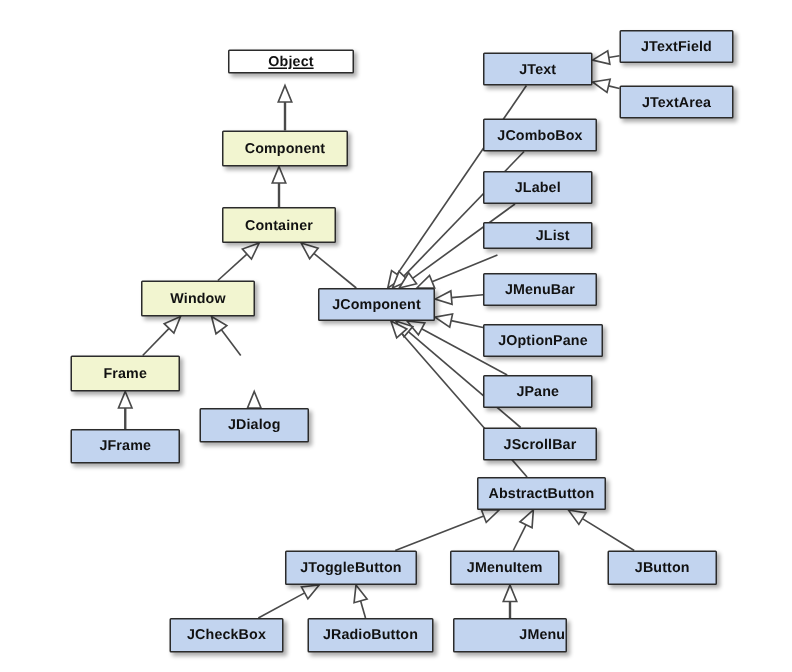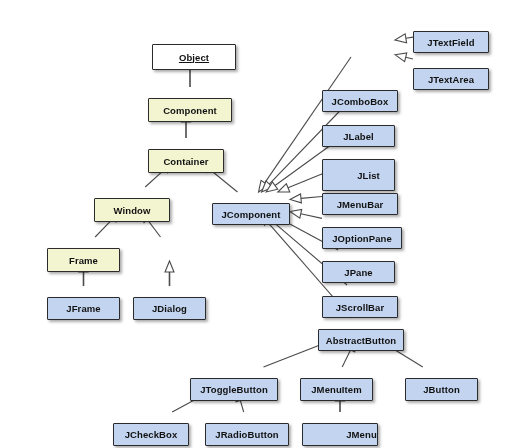--- a/index.html
+++ b/index.html
@@ -31,21 +31,20 @@
     display: flex;
     align-items: center;
     justify-content: center;
     font-size: 9.5px;
     font-weight: bold;
     color: #111111;
     letter-spacing: 0.1px;
     white-space: nowrap;
     box-shadow: 2px 2px 3px rgba(0,0,0,0.33);
     z-index: 2;
-    margin-top: 11px;
   }
   .node.white  { background: #ffffff; }
   .node.yellow { background: #f2f5d0; }
   .node.blue   { background: #c2d4ef; }
 </style>
 </head>
 <body>
 
 <div id="diagram-canvas">
 
@@ -145,57 +144,60 @@
       <g>
         <line x1="243.67777777777778" y1="412" x2="240.37515840325074" y2="400.56785601125256" stroke="#4a4a4a" stroke-width="1.1"></line>
         <polygon points="237.32222222222222,390 244.69837222603587,399.31892757355905 236.0519445804656,401.81678444894607" fill="#ffffff" stroke="#4a4a4a" stroke-width="1.1" stroke-linejoin="miter"></polygon>
       </g>
       <g>
         <line x1="340" y1="412" x2="340" y2="401" stroke="#4a4a4a" stroke-width="1.6"></line>
         <polygon points="340,390 344.5,401 335.5,401" fill="#ffffff" stroke="#4a4a4a" stroke-width="1.1" stroke-linejoin="miter"></polygon>
       </g>
     </svg>
 
-<div class="node white" style="left: 152px; top: 33px; width: 84px; height: 26px; text-decoration: underline;">
+<div class="node white" style="left: 152px; top: 33px; width: 84px; height: 16px; text-decoration: underline;">
       <span>Object</span>
     </div>
     <div class="node yellow" style="left: 148px; top: 87px; width: 84px; height: 24px;">
       <span>Component</span>
     </div>
     <div class="node yellow" style="left: 148px; top: 138px; width: 76px; height: 24px;">
       <span>Container</span>
     </div>
     <div class="node yellow" style="left: 94px; top: 187px; width: 76px; height: 24px;">
       <span>Window</span>
     </div>
     <div class="node yellow" style="left: 47px; top: 237px; width: 73px; height: 24px;">
       <span>Frame</span>
     </div>
     <div class="node blue" style="left: 47px; top: 286px; width: 73px; height: 23px;">
       <span>JFrame</span>
     </div>
-    <div class="node blue" style="left: 133px; top: 286px; width: 73px; height: 23px;">
+    <div class="node blue" style="left: 133px; top: 272px; width: 73px; height: 23px;">
       <span>JDialog</span>
     </div>
     <div class="node blue" style="left: 212px; top: 192px; width: 78px; height: 22px;">
       <span>JComponent</span>
     </div>
+    <div class="node blue" style="left: 322px; top: 35px; width: 73px; height: 22px;">
+      <span>JText</span>
+    </div>
     <div class="node blue" style="left: 413px; top: 20px; width: 76px; height: 22px;">
       <span>JTextField</span>
     </div>
     <div class="node blue" style="left: 413px; top: 57px; width: 76px; height: 22px;">
       <span>JTextArea</span>
     </div>
     <div class="node blue" style="left: 322px; top: 79px; width: 76px; height: 22px;">
       <span>JComboBox</span>
     </div>
     <div class="node blue" style="left: 322px; top: 114px; width: 73px; height: 22px;">
       <span>JLabel</span>
     </div>
-    <div class="node blue" style="left: 322px; top: 148px; width: 73px; height: 32px; padding-left: 20px;">
+    <div class="node blue" style="left: 322px; top: 148px; width: 73px; height: 18px; padding-left: 20px;">
       <span>JList</span>
     </div>
     <div class="node blue" style="left: 322px; top: 182px; width: 76px; height: 22px;">
       <span>JMenuBar</span>
     </div>
     <div class="node blue" style="left: 322px; top: 216px; width: 80px; height: 22px;">
       <span>JOptionPane</span>
     </div>
     <div class="node blue" style="left: 322px; top: 250px; width: 73px; height: 22px;">
       <span>JPane</span>

